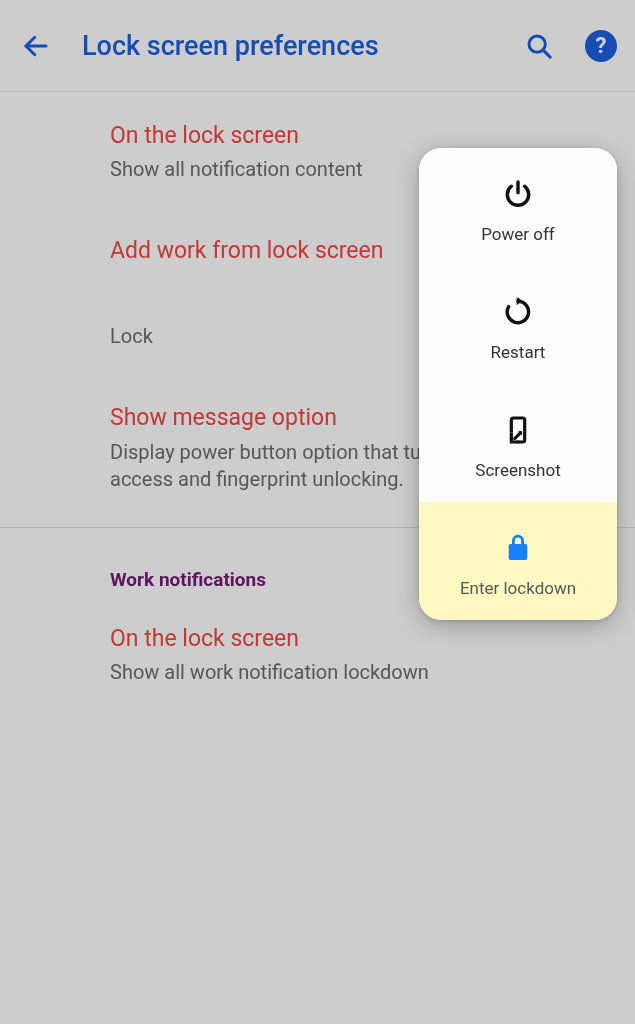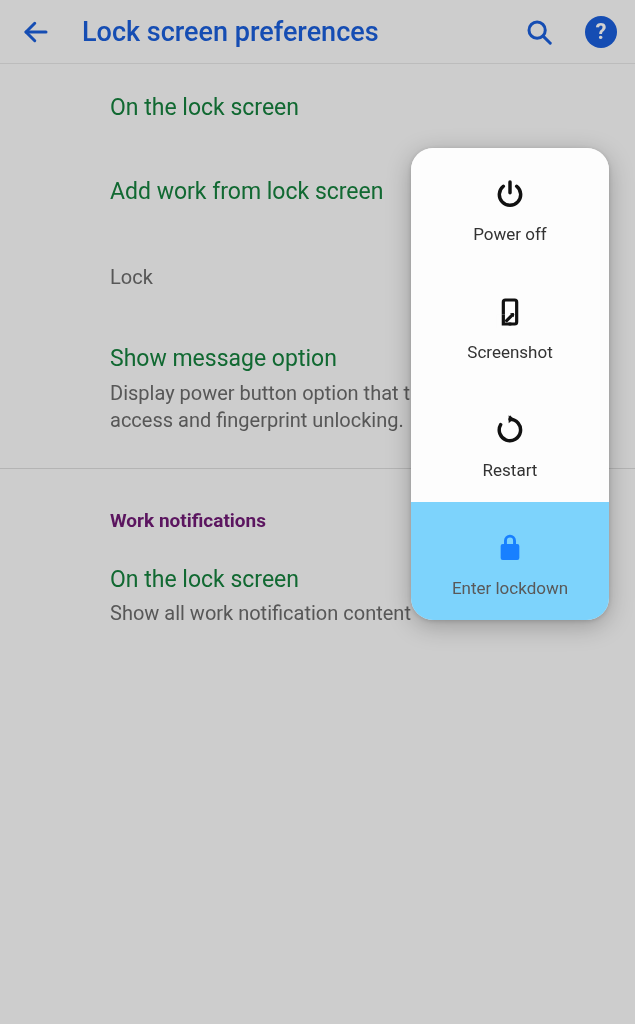--- a/index.html
+++ b/index.html
@@ -17,21 +17,21 @@
       background: rgba(0,0,0,0.18);
       z-index: 5;
     }
     .screen {
       position: relative;
       width: 100%;
       height: 100%;
       background: #fafafa;
     }
     .appbar {
-      height: 64px;
+      height: 92px;
       display: flex;
       align-items: center;
       padding: 0 18px;
       gap: 28px;
       border-bottom: 1px solid #e6e6e6;
     }
     .appbar .title {
       flex: 1;
       color: #1a5edb;
       font-size: 27px;
@@ -60,21 +60,21 @@
     }
     .content {
       padding-left: 110px;
       padding-right: 20px;
     }
     .item {
       padding: 28px 0 10px 0;
     }
     .item-title {
       font-size: 23px;
-      color: #15803d;
+      color: #ef4444;
       font-weight: 400;
       line-height: 1.4;
     }
     .item-sub {
       font-size: 20px;
       color: #6b6b6b;
       margin-top: 4px;
       line-height: 1.35;
     }
     .divider {
@@ -85,32 +85,32 @@
     .section-header {
       font-size: 19px;
       color: #701a75;
       font-weight: 700;
       padding-top: 40px;
       padding-bottom: 4px;
     }
     .power-menu {
       position: absolute;
       top: 148px;
-      right: 26px;
+      right: 18px;
       width: 198px;
       border-radius: 22px;
       background: #f1f1f1;
       box-shadow: 0 6px 24px rgba(0,0,0,0.25), 0 1px 4px rgba(0,0,0,0.15);
       z-index: 10;
       overflow: hidden;
       display: flex;
       flex-direction: column;
     }
     .pm-group-top { background: #fdfdfd; }
-    .pm-group-bottom { background: #7dd3fc; }
+    .pm-group-bottom { background: #fef9c3; }
     .pm-item {
       display: flex;
       flex-direction: column;
       align-items: center;
       justify-content: center;
       padding: 28px 10px 22px 10px;
       gap: 12px;
     }
     .pm-item .pm-icon {
       height: 36px;
@@ -148,20 +148,21 @@
     </div>
     <div class="help">
       <span>?</span>
     </div>
   </div>
 
   <div class="content">
 
     <div class="item">
       <div class="item-title">On the lock screen</div>
+      <div class="item-sub">Show all notification content</div>
     </div>
 
     <div class="item" style="padding-top:42px;">
       <div class="item-title">Add work from lock screen</div>
     </div>
 
     <div class="item" style="padding-top:42px;">
       <div class="item-sub">Lock</div>
     </div>
 
@@ -169,63 +170,63 @@
       <div class="item-title">Show message option</div>
       <div class="item-sub">Display power button option that turns off extended access and fingerprint unlocking.</div>
     </div>
 
     <hr class="divider">
 
     <div class="section-header">Work notifications</div>
 
     <div class="item" style="padding-top:28px;">
       <div class="item-title">On the lock screen</div>
-      <div class="item-sub">Show all work notification content</div>
+      <div class="item-sub">Show all work notification lockdown</div>
     </div>
 
   </div>
 </div>
 
 <div class="scrim"></div>
 
 <div class="power-menu">
   <div class="pm-group-top">
     <div class="pm-item">
       <div class="pm-icon">
         <svg viewBox="0 0 24 24" fill="none" stroke="#111" stroke-width="2.6" stroke-linecap="round">
           <path d="M7 6.2 A8 8 0 1 0 17 6.2"></path>
           <line x1="12" y1="3" x2="12" y2="11"></line>
         </svg>
       </div>
       <div class="pm-label">Power off</div>
+    </div>
+
+    <div class="pm-item">
+      <div class="pm-icon">
+        <svg viewBox="0 0 24 24" fill="none" stroke="#111" stroke-width="2.6" stroke-linecap="round">
+          <path d="M12 4 A8 8 0 1 1 5 8"></path>
+          <polyline points="12,1 12,5 16,5" fill="#111" stroke="none"></polyline>
+          <polygon points="11,1 11,7 14.5,4" fill="#111" stroke="none"></polygon>
+        </svg>
+      </div>
+      <div class="pm-label">Restart</div>
     </div>
 
     <div class="pm-item">
       <div class="pm-icon">
         <svg viewBox="0 0 24 24" fill="none" stroke="#111" stroke-width="2.4">
           <rect x="7" y="3" width="10" height="18" rx="1.5"></rect>
           <rect x="2" y="14" width="9" height="12" fill="#fdfdfd" stroke="none"></rect>
           <polyline points="7,14 7,21 13,21"></polyline>
           <line x1="9.5" y1="18.5" x2="14" y2="14" stroke-linecap="round"></line>
           <polygon points="12,13 15,13 15,16" fill="#111" stroke="none"></polygon>
         </svg>
       </div>
       <div class="pm-label">Screenshot</div>
     </div>
-
-    <div class="pm-item">
-      <div class="pm-icon">
-        <svg viewBox="0 0 24 24" fill="none" stroke="#111" stroke-width="2.6" stroke-linecap="round">
-          <path d="M12 4 A8 8 0 1 1 5 8"></path>
-          <polyline points="12,1 12,5 16,5" fill="#111" stroke="none"></polyline>
-          <polygon points="11,1 11,7 14.5,4" fill="#111" stroke="none"></polygon>
-        </svg>
-      </div>
-      <div class="pm-label">Restart</div>
-    </div>
   </div>
 
   <div class="pm-group-bottom">
     <div class="pm-item">
       <div class="pm-icon lock-icon">
         <svg viewBox="0 0 24 24">
           <path d="M12 2 a4.5 4.5 0 0 1 4.5 4.5 V9 h1 a1.5 1.5 0 0 1 1.5 1.5 v9 a1.5 1.5 0 0 1 -1.5 1.5 h-11 a1.5 1.5 0 0 1 -1.5 -1.5 v-9 A1.5 1.5 0 0 1 6.5 9 h1 V6.5 A4.5 4.5 0 0 1 12 2 Z M12 4.2 a2.3 2.3 0 0 0 -2.3 2.3 V9 h4.6 V6.5 A2.3 2.3 0 0 0 12 4.2 Z"></path>
         </svg>
       </div>
       <div class="pm-label">Enter lockdown</div>

